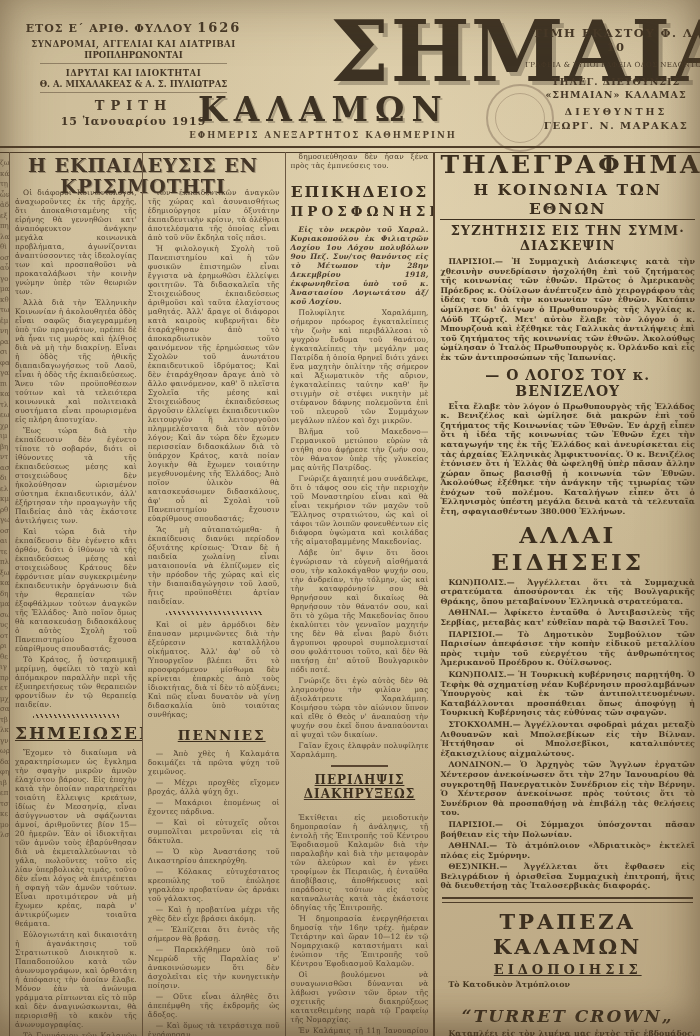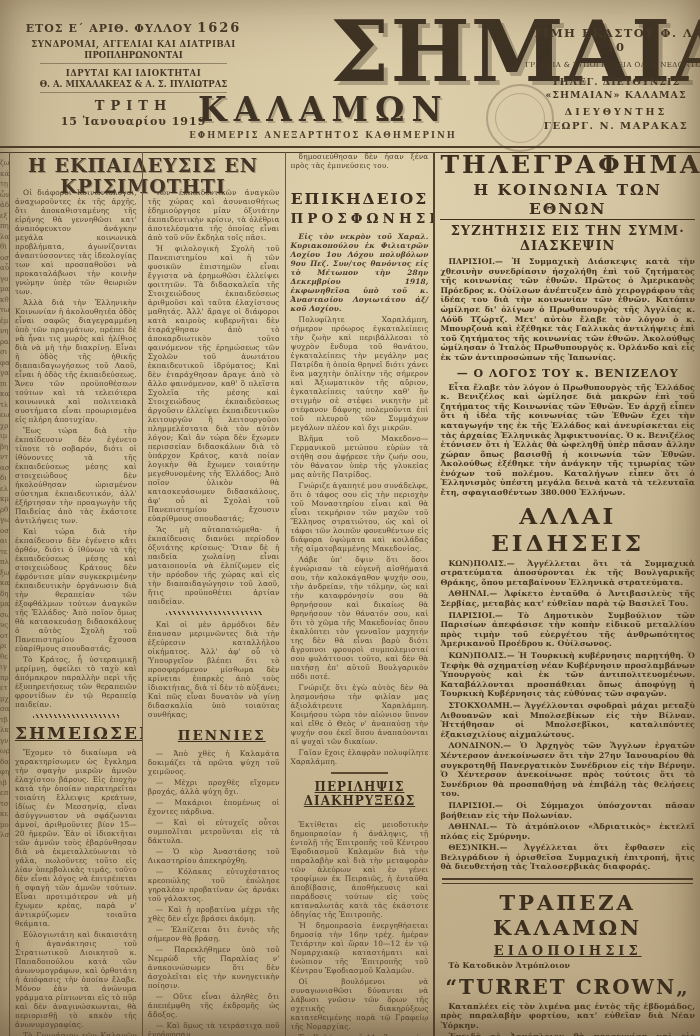--- a/index.html
+++ b/index.html
@@ -61,34 +61,34 @@
   .col p{margin:0 0 2px 0;text-indent:8px;text-align:justify;font-size:7.4px;
     line-height:9px;letter-spacing:.1px;}
   .c4 p{font-size:7.9px;line-height:9.6px;font-weight:bold;color:#43341f;}
   .zigzag{height:4px;margin:5px 18px;
     background:repeating-linear-gradient(63deg,#5a4631 0 1.5px,transparent 1.5px 4px);}
   .shortrule{height:2px;background:#5a4631;margin:6px 40px;}
   h3,h4{margin:0;text-align:center;color:#3c2f1f;}
   .h-notes{font-size:17px;letter-spacing:2px;text-decoration:underline;margin:4px 0 5px;}
   .h-pennies{font-size:13.5px;letter-spacing:2px;text-decoration:underline;margin:8px 0 6px;
     text-align:right;padding-right:14px;}
-  .h-epik1{font-size:15.5px;letter-spacing:2px;margin-top:19px;}
+  .h-epik1{font-size:15.5px;letter-spacing:2px;margin-top:12px;}
   .h-epik2{font-size:13.5px;letter-spacing:4px;margin:2px 0 6px;}
   .lede{font-style:italic;font-weight:bold;}
   .h-peril{font-size:12px;letter-spacing:1px;margin:6px 0 12px;text-decoration:underline;}
   .h-tele{font-size:25px;letter-spacing:3px;line-height:26px;}
   .h-koin{font-size:15.5px;letter-spacing:2px;margin-top:2px;
     border-bottom:1px solid #3c2f1f;display:block;padding-bottom:1px;}
   .h-syz{font-size:13px;letter-spacing:1px;margin:3px 0 4px;}
-  .h-venif{font-size:11px;letter-spacing:1px;margin:4px 0 3px;}
+  .h-venif{font-size:14px;letter-spacing:1px;margin:4px 0 3px;}
   .h-allai{font-size:23px;letter-spacing:3px;margin:4px 0 3px;}
   .h-bank{font-size:21px;letter-spacing:3px;font-weight:bold;margin-top:5px;text-align:center;}
   .h-eidop{font-size:13px;letter-spacing:4px;margin:3px 0 3px;text-decoration:underline;}
   .vessel-intro{font-size:8.5px;font-weight:bold;text-indent:8px;margin:2px 0 0;}
-  .h-vessel{font-size:20px;letter-spacing:2px;margin:4px 0 3px;}
+  .h-vessel{font-size:17px;letter-spacing:2px;margin:16px 0 3px;font-style:italic;}
   .heavy-rule{height:3px;border-top:2px solid #4e3d29;border-bottom:1px solid #4e3d29;margin:6px 2px;}
 </style>
 </head>
 <body>
 
 <div class="page">
 
   <div class="masthead">
     <div class="mh-left">
       <div class="mh-issue"><span>ΕΤΟΣ Ε΄ ΑΡΙΘ. ΦΥΛΛΟΥ </span><b>1626</b></div>

